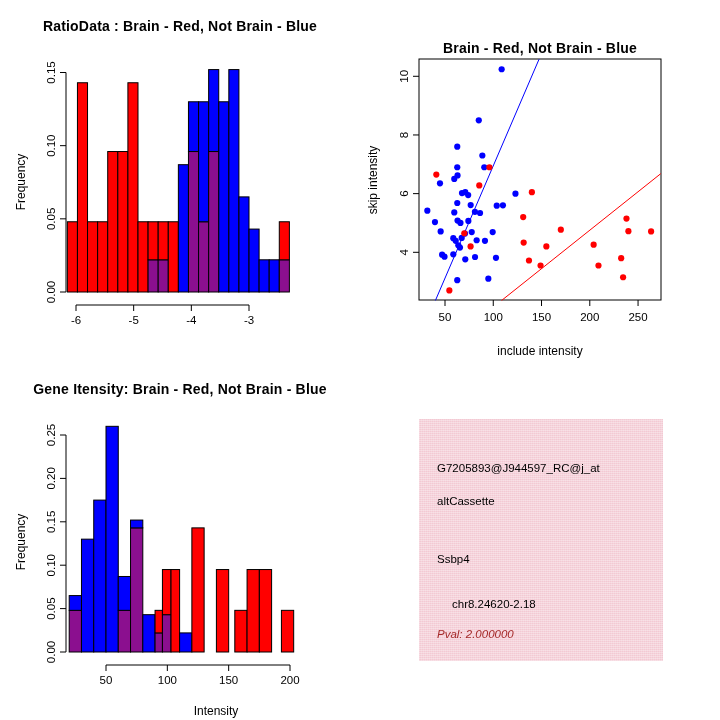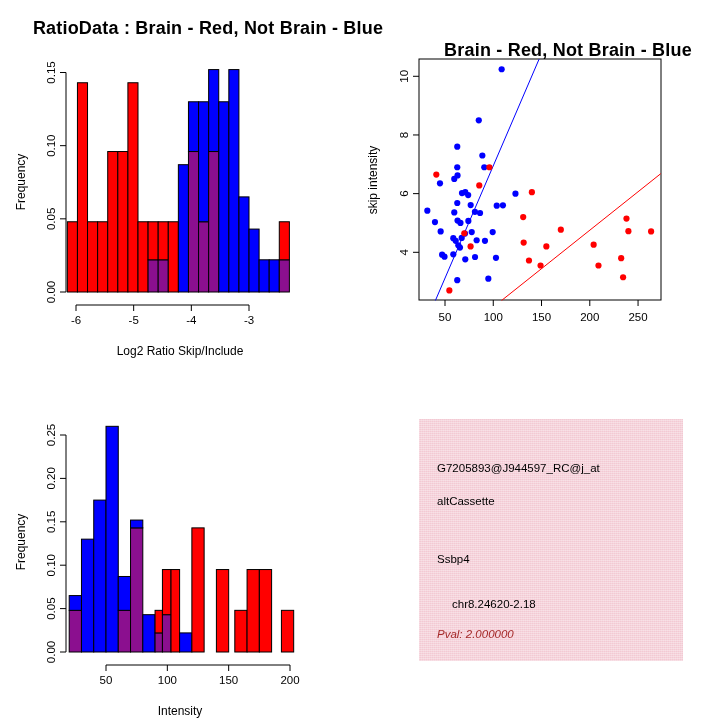--- a/index.html
+++ b/index.html
@@ -1,23 +1,23 @@
 <!DOCTYPE html>
 <html><head>
 <meta charset="utf-8">
 <style>
   html,body{margin:0;padding:0;background:#ffffff;}
   #screen{position:relative;width:720px;height:720px;background:#ffffff;overflow:hidden;
           font-family:"Liberation Sans",sans-serif;color:#000;}
   #plot-svg{position:absolute;left:0;top:0;}
   #plot-svg text{font-family:"Liberation Sans",sans-serif;font-size:11.5px;fill:#000;}
-  .panel-title{position:absolute;width:360px;text-align:center;font-size:18px;font-weight:bold;letter-spacing:0.2px;padding-left:28px;}
+  .panel-title{position:absolute;width:360px;text-align:center;font-size:14px;font-weight:bold;letter-spacing:0.2px;}
   .axis-xlabel{position:absolute;width:360px;text-align:center;font-size:12px;}
   .axis-ylabel{position:absolute;width:160px;text-align:center;font-size:12px;transform:rotate(-90deg);}
-  .info-box{position:absolute;left:419px;top:419px;width:264px;height:242px;
+  .info-box{position:absolute;left:419px;top:419px;width:244px;height:242px;
             background-color:#F3C9D3;
             background-image:repeating-linear-gradient(0deg, rgba(255,255,255,0.30) 0px, rgba(255,255,255,0.30) 1px, rgba(0,0,0,0) 1px, rgba(0,0,0,0) 2px),
                              repeating-linear-gradient(90deg, rgba(255,255,255,0.18) 0px, rgba(255,255,255,0.18) 1px, rgba(0,0,0,0) 1px, rgba(0,0,0,0) 2px);}
   .info-line{position:absolute;left:18px;font-size:11.5px;white-space:nowrap;}
 </style>
 </head>
 <body>
 
 <div id="screen">
 
@@ -193,27 +193,28 @@
       <rect x="179.60199999999998" y="632.904" width="12.267000000000024" height="19.096000000000004" fill="#0000FF" stroke="#000000" stroke-width="1"></rect>
       <rect x="191.869" y="527.876" width="12.266999999999996" height="124.12400000000002" fill="#FF0000" stroke="#000000" stroke-width="1"></rect>
       <rect x="216.403" y="569.54" width="12.266999999999996" height="82.46000000000004" fill="#FF0000" stroke="#000000" stroke-width="1"></rect>
       <rect x="234.80349999999999" y="610.336" width="12.266999999999996" height="41.66399999999999" fill="#FF0000" stroke="#000000" stroke-width="1"></rect>
       <rect x="247.07049999999998" y="569.54" width="12.266999999999996" height="82.46000000000004" fill="#FF0000" stroke="#000000" stroke-width="1"></rect>
       <rect x="259.3375" y="569.54" width="12.266999999999996" height="82.46000000000004" fill="#FF0000" stroke="#000000" stroke-width="1"></rect>
       <rect x="281.4181" y="610.336" width="12.266999999999996" height="41.66399999999999" fill="#FF0000" stroke="#000000" stroke-width="1"></rect>
     </svg>
 
   <div class="panel-title" style="left:0px;top:18px;">RatioData : Brain - Red, Not Brain - Blue</div>
-  <div class="axis-xlabel" style="left:0px;top:344px;">Log2 Ratio Skip/Include</div>
   <div class="axis-ylabel" style="left:-59px;top:175px;">Frequency</div>
 
   <div class="panel-title" style="left:360px;top:21px;margin-top:19px;">Brain - Red, Not Brain - Blue</div>
+  <div class="axis-xlabel" style="left:360px;top:344px;">include intensity</div>
   <div class="axis-ylabel" style="left:293px;top:173px;">skip intensity</div>
 
-  <div class="axis-xlabel" style="left:0px;top:704px;">Intensity</div>
+  <div class="panel-title" style="left:0px;top:381px;">Gene Itensity: Brain - Red, Not Brain - Blue</div>
+  <div class="axis-xlabel" style="left:0px;top:704px;padding-left:36px;">Intensity</div>
   <div class="axis-ylabel" style="left:-59px;top:535px;">Frequency</div>
 
   <div class="info-box">
     <div class="info-line" style="top:43px;">G7205893@J944597_RC@j_at</div>
     <div class="info-line" style="top:76px;">altCassette</div>
     <div class="info-line" style="top:134px;">Ssbp4</div>
     <div class="info-line" style="top:179px;margin-left:15px;">chr8.24620-2.18</div>
     <div class="info-line" style="top: 209px; color: rgb(165, 42, 42); font-style: italic;" id="pval-line">Pval: 2.000000</div>
   </div>
 

